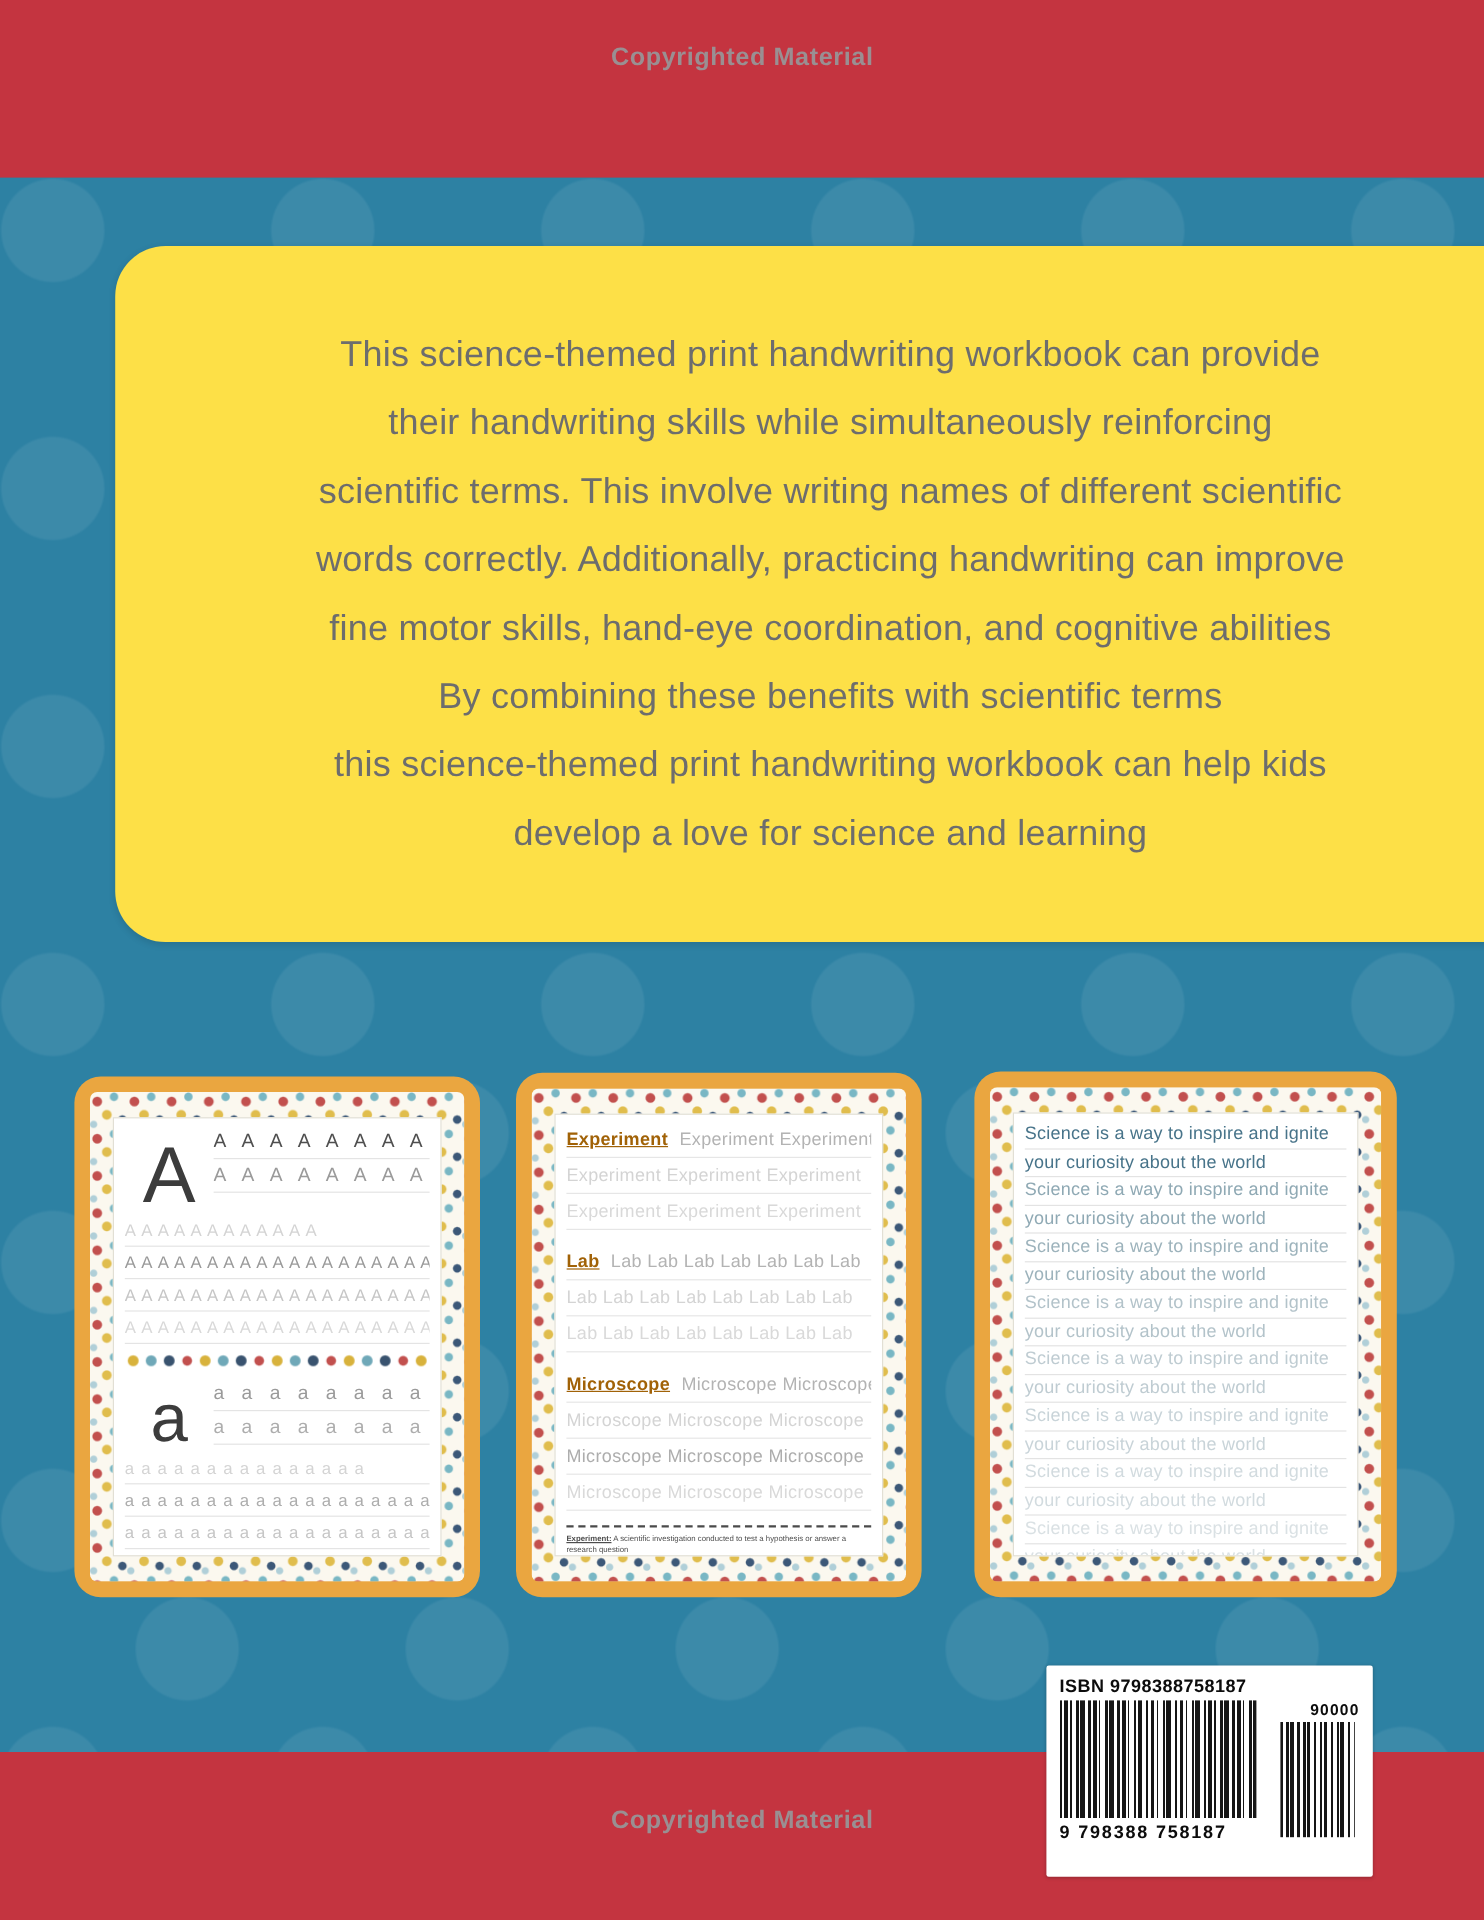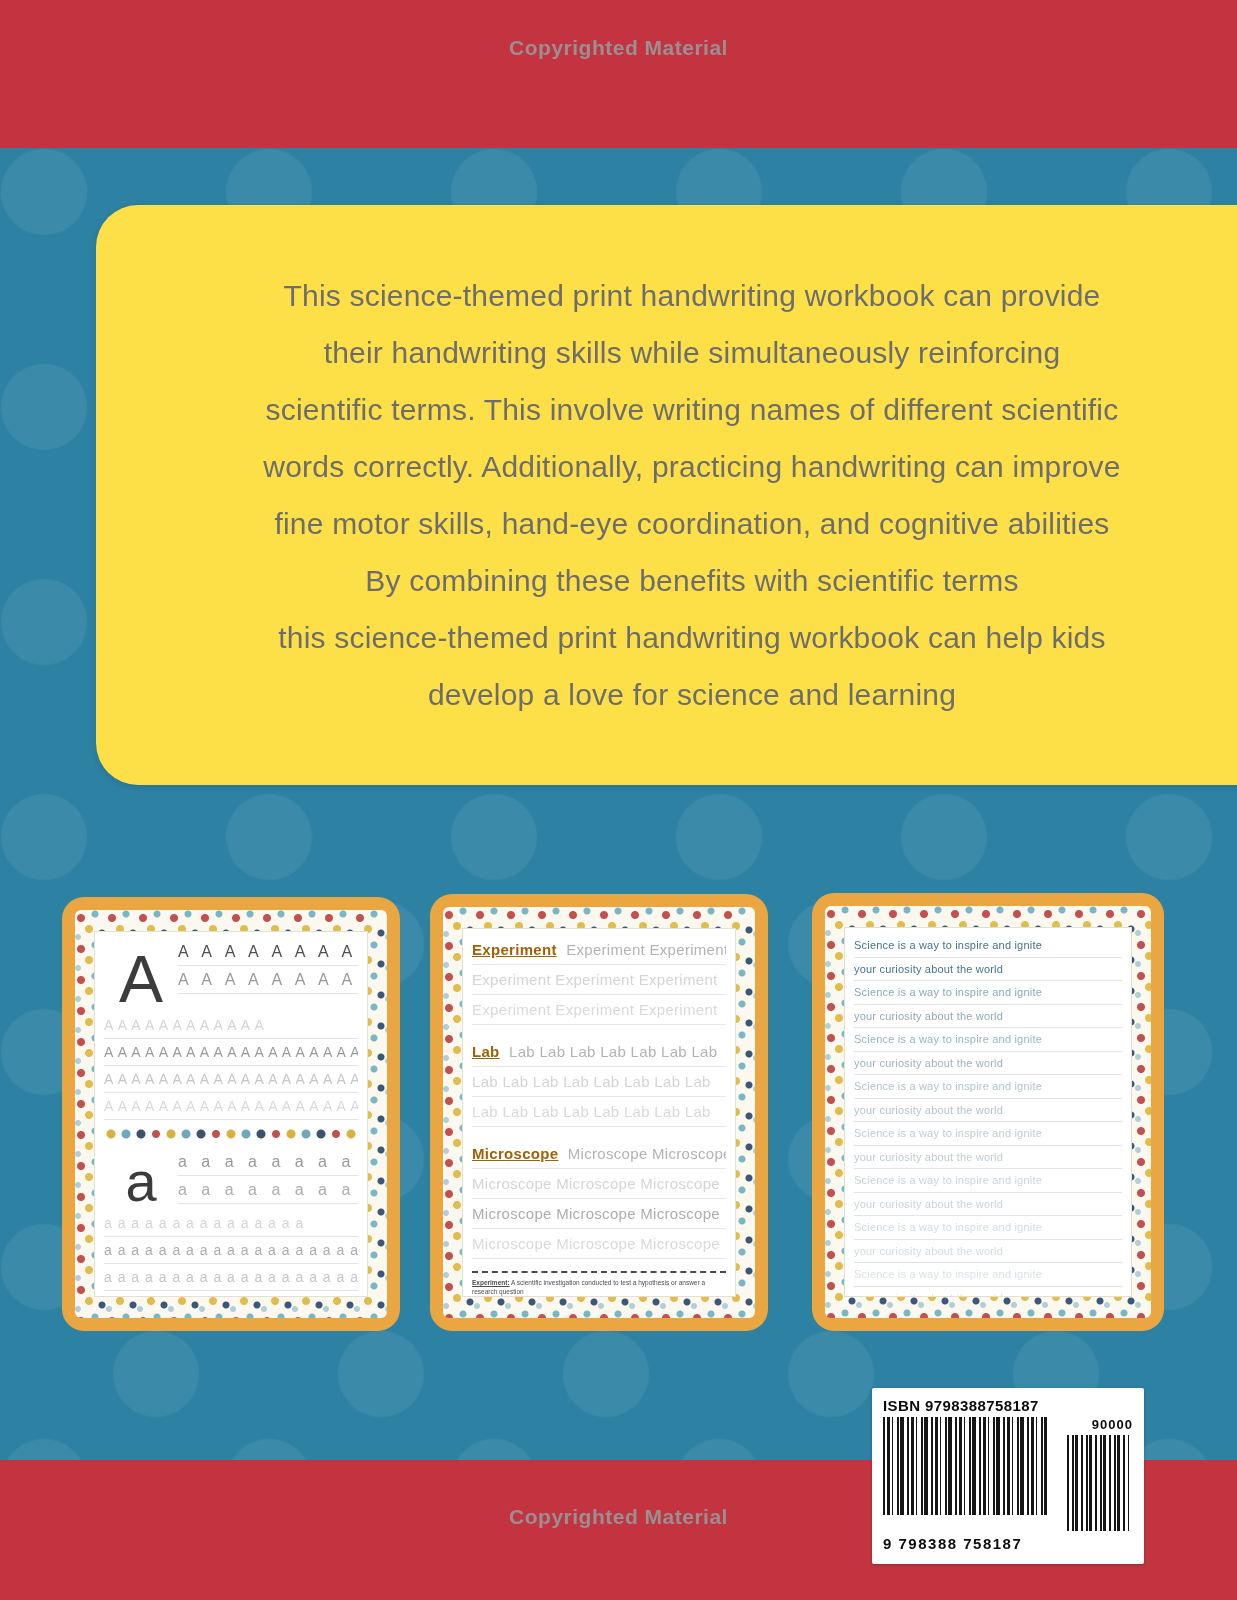--- a/index.html
+++ b/index.html
@@ -70,38 +70,38 @@
   .wrow .lead{color:#a16207;font-weight:bold;text-decoration:underline;}
   .wrow .trace{color:#b3b3b3;margin-left:5px;}
   .wgroup{margin-bottom:12px;}
   .def-divider{border-top:2px dashed #4a4a4a;margin:8px 0 5px 0;}
   .defs{font-size:6.5px;line-height:9px;color:#4d4d4d;}
   .defs .term{font-weight:bold;text-decoration:underline;}
   .defs p{margin:0 0 3px 0;}
 
   
   .srow{white-space:nowrap;overflow:hidden;border-bottom:1px solid #e3e3e3;
-    font-size:11px;line-height:22.5px;height:22.5px;letter-spacing:.2px;}
+    font-size:15px;line-height:22.5px;height:22.5px;letter-spacing:.2px;}
   .s1{color:#48748a;} .s2{color:#8fa9b4;} .s3{color:#9db3bc;} .s4{color:#b3c3ca;}
   .s5{color:#bfccd2;} .s6{color:#c9d4d9;} .s7{color:#d2dbdf;} .s8{color:#dae1e4;}
 
   
   .barcode-box{position:absolute;left:872px;top:1388px;width:272px;height:176px;background:#fff;
     z-index:4;border-radius:2px;padding:9px 11px;box-sizing:border-box;box-shadow:0 1px 3px rgba(0,0,0,.25);}
   .isbn-line{font-size:15px;font-weight:bold;color:#0c0c0c;letter-spacing:.4px;margin-bottom:3px;}
   .bc-flex{display:flex;align-items:flex-start;}
   .bc-main{flex:1;}
   .bars{background:repeating-linear-gradient(90deg,
       #161616 0 2px, #fff 2px 4px,
       #161616 4px 7px, #fff 7px 9px,
       #161616 9px 10px, #fff 10px 14px,
       #161616 14px 16px, #fff 16px 17px,
       #161616 17px 21px, #fff 21px 24px);}
   .bc-main .bars{height:98px;width:164px;}
-  .bc-digits{font-size:15px;font-weight:bold;color:#0c0c0c;letter-spacing:1.5px;margin-top:20px;}
+  .bc-digits{font-size:15px;font-weight:bold;color:#0c0c0c;letter-spacing:1.5px;margin-top:4px;}
   .bc-addon{width:70px;margin-left:8px;text-align:right;}
   .bc-price{font-size:13px;font-weight:bold;color:#0c0c0c;letter-spacing:1px;margin-bottom:3px;}
   .bc-addon .bars{height:96px;width:62px;margin:0 auto;
     background:repeating-linear-gradient(90deg,
       #161616 0 2px, #fff 2px 5px,
       #161616 5px 7px, #fff 7px 8px,
       #161616 8px 11px, #fff 11px 14px);}
 </style>
 </head>
 <body>

